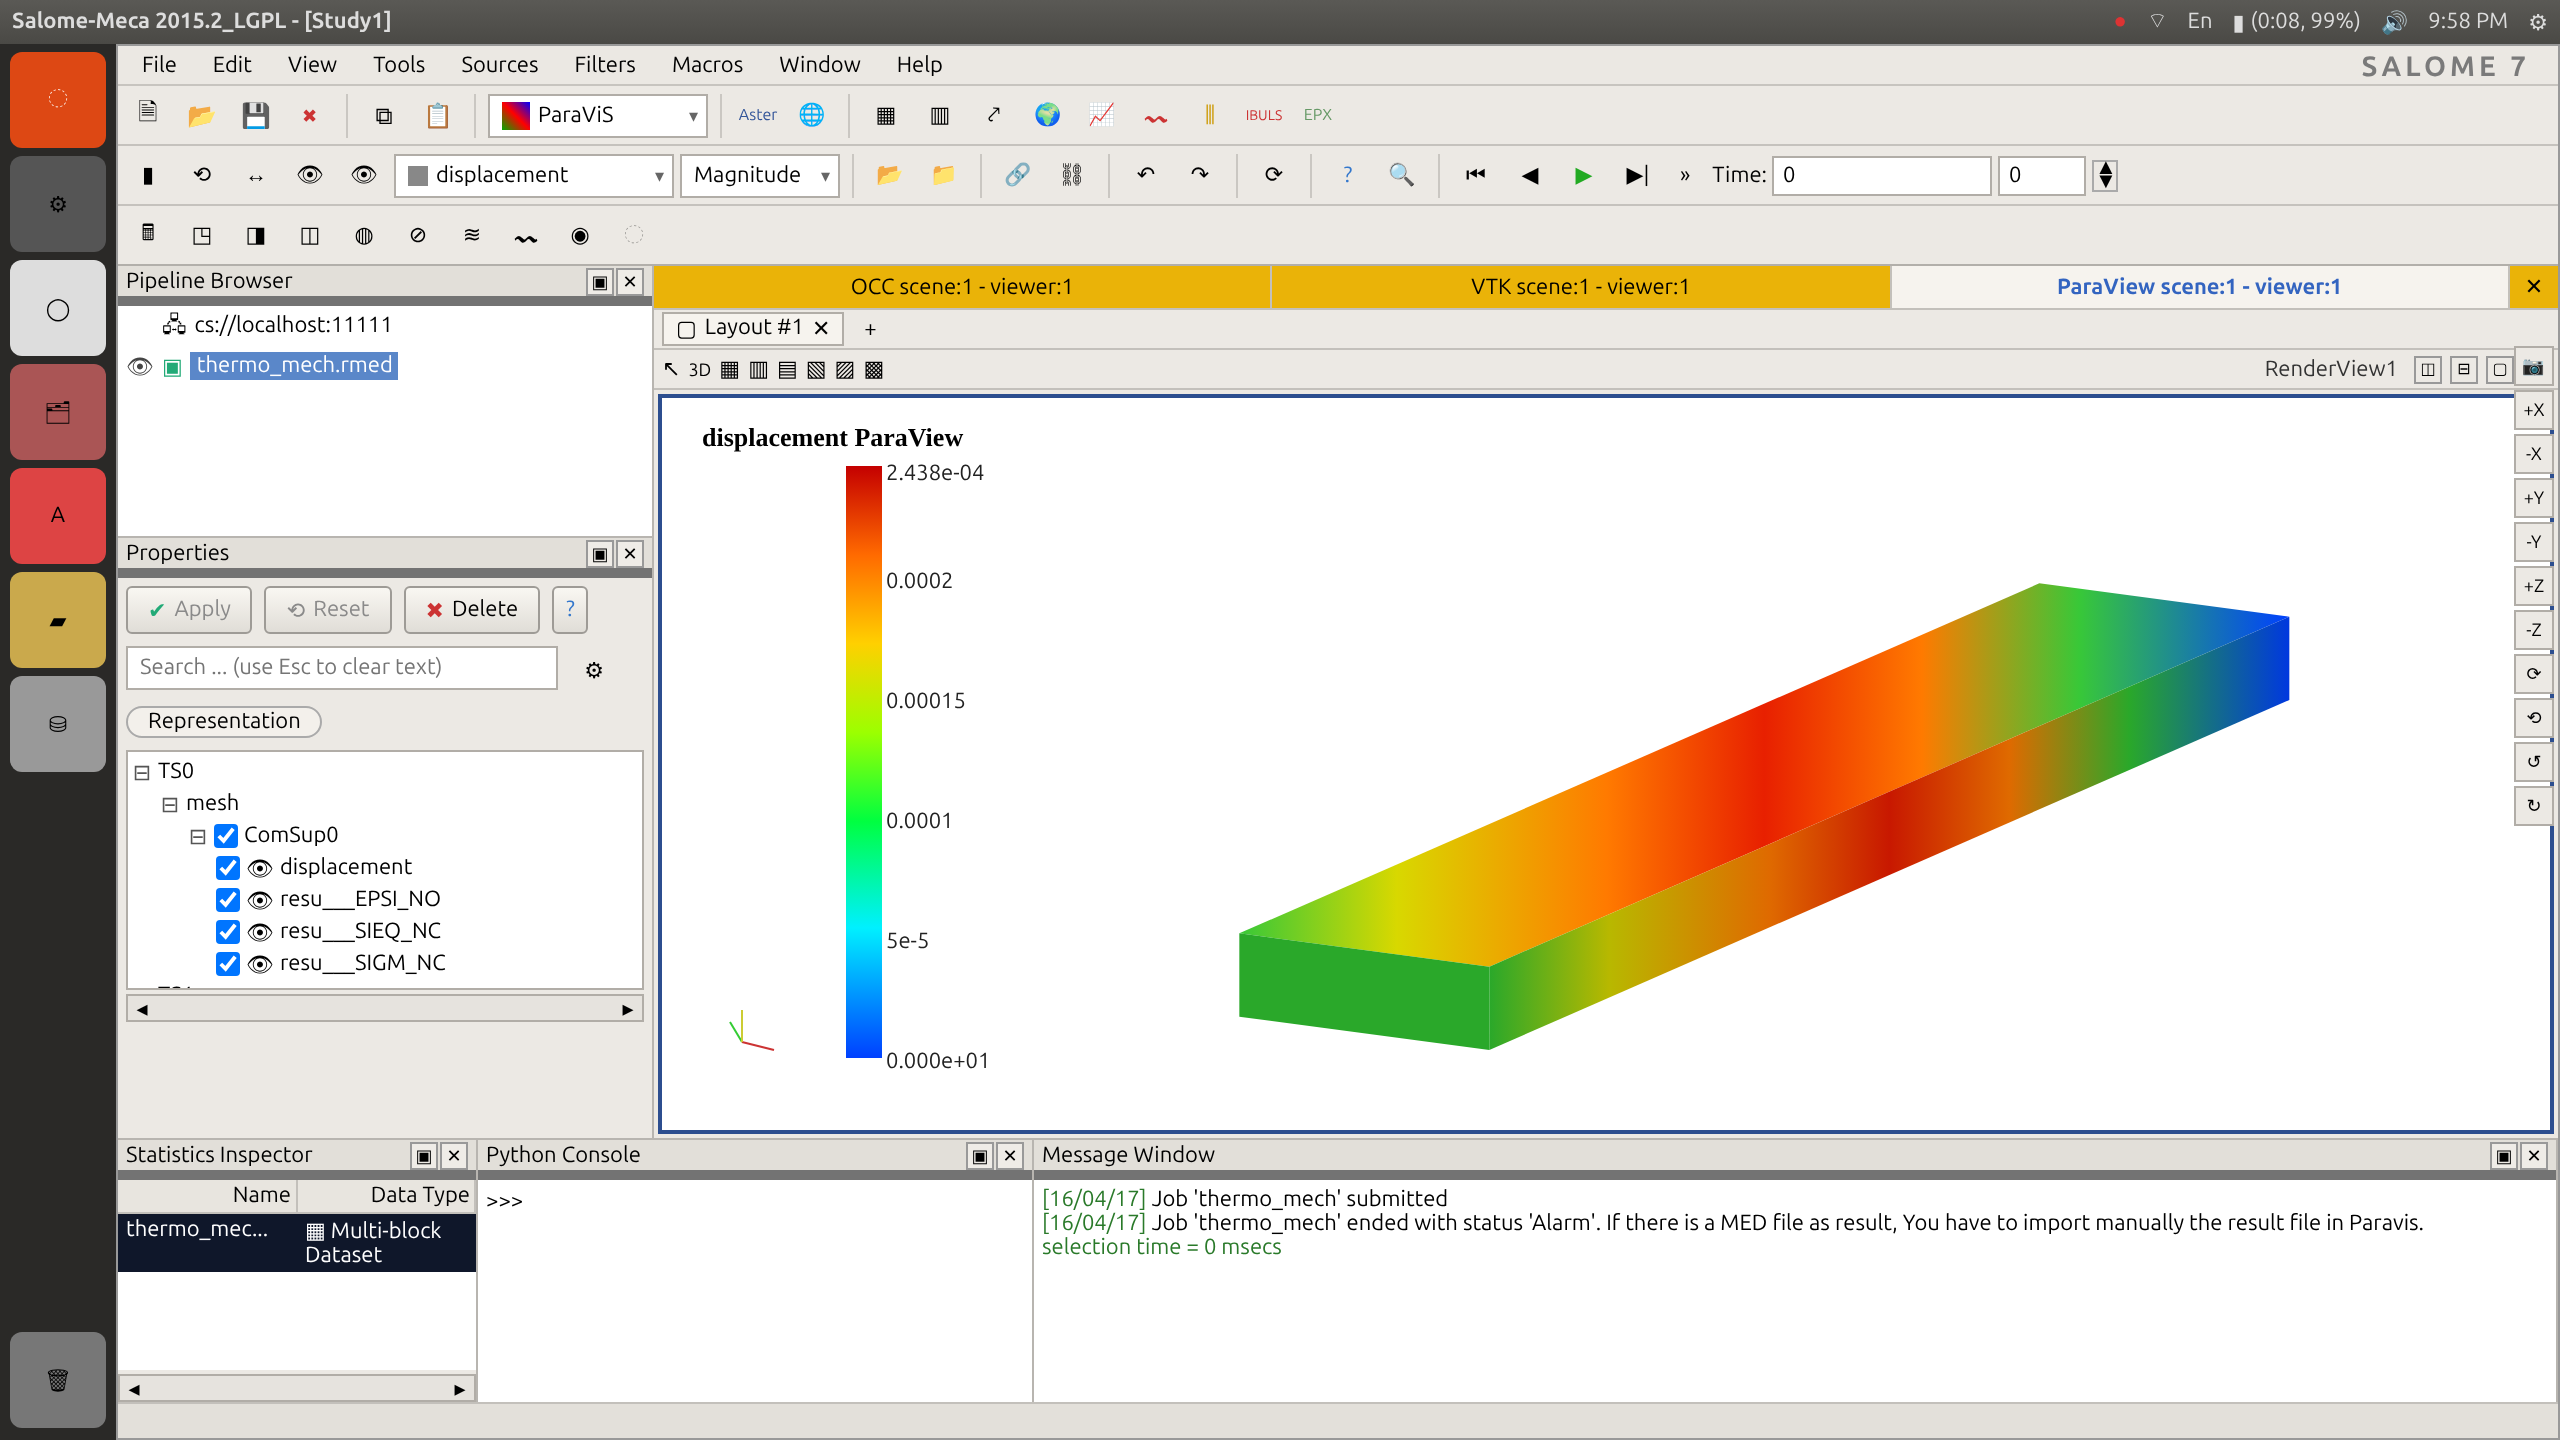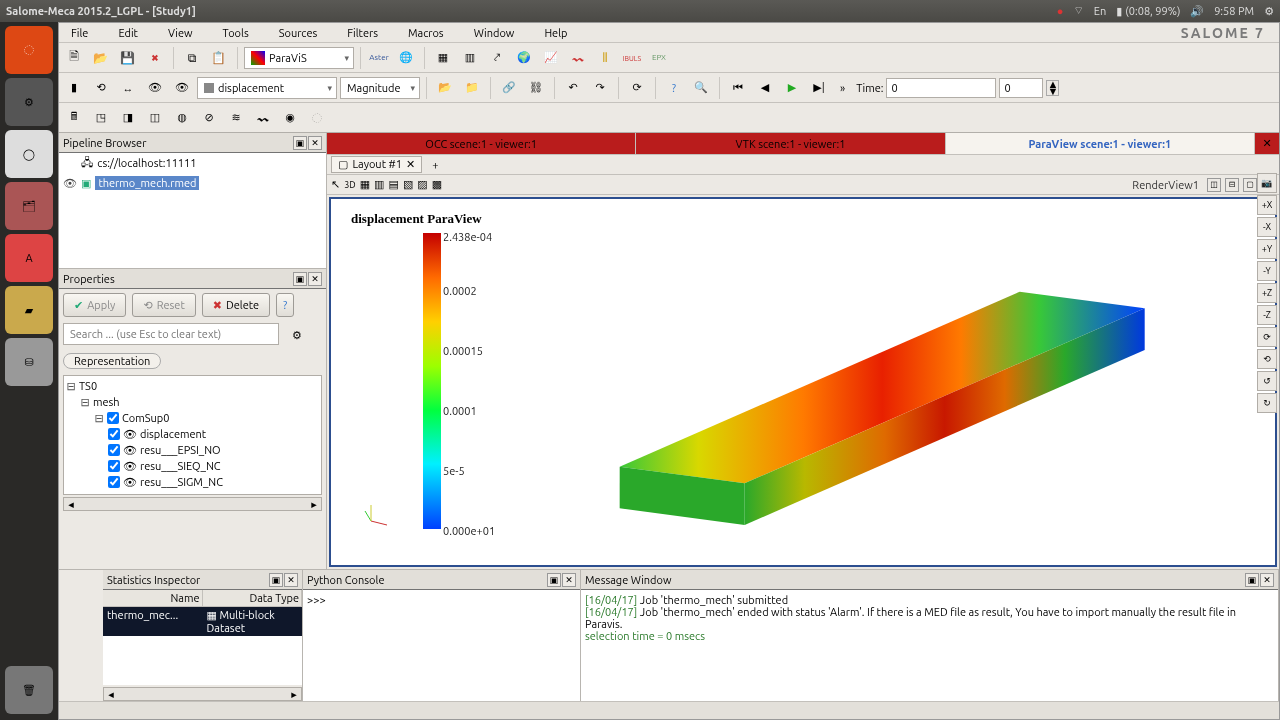--- a/index.html
+++ b/index.html
@@ -7,35 +7,35 @@
 .topbar { height: 22px; background: linear-gradient(#5a5955,#4a4945); display: flex; align-items: center; color: #ddd; padding: 0 6px; }
 .topbar .title { flex: 1; font-weight: bold; }
 .topbar .tray { display: flex; gap: 10px; align-items: center; }
 .tray span { display: inline-flex; align-items: center; gap: 3px; }
 
 .launcher { position: absolute; left: 0; top: 22px; width: 58px; height: 698px; background: rgba(40,40,38,.9); display: flex; flex-direction: column; align-items: center; padding-top: 4px; gap: 4px; }
 .launcher .licon { width: 48px; height: 48px; border-radius: 6px; background: #3a3935; display:flex;align-items:center;justify-content:center; }
 .launcher .trash { margin-top: auto; margin-bottom: 6px; }
 
 .app { position: absolute; left: 58px; top: 22px; right: 0; bottom: 0; background: #ece9e4; border: 1px solid #999; display: flex; flex-direction: column; }
-.menubar { height: 20px; background: #ebe8e3; display: flex; align-items: center; padding: 0 4px; gap: 14px; border-bottom: 1px solid #c7c4bf; }
+.menubar { height: 20px; background: #ebe8e3; display: flex; align-items: center; padding: 0 4px; gap: 2px; border-bottom: 1px solid #c7c4bf; }
 .menubar .menu { padding: 2px 8px; }
 .menubar .brand { margin-left: auto; color: #7a7a7a; font-weight: bold; font-size: 14px; letter-spacing: 2px; padding-right: 10px; }
 
 .toolbar { height: 30px; background: #ece9e4; border-bottom: 1px solid #c5c2bd; display: flex; align-items: center; padding: 0 3px; gap: 3px; }
 .toolbar.last { border-bottom: 1px solid #b2afaa; }
 .tbtn { width: 24px; height: 24px; border: 1px solid transparent; border-radius: 2px; display:flex;align-items:center;justify-content:center; background: transparent; }
 .sep { width: 1px; height: 22px; background: #cac7c2; margin: 0 3px; }
 .combo { height: 22px; border: 1px solid #b1ada7; background: #fff; display:flex;align-items:center; padding: 0 16px 0 6px; position: relative; min-width: 80px; }
 .combo::after { content:"▾"; position:absolute; right:4px; color:#666; font-size:9px; }
 .timebox { width: 110px; height: 20px; border: 1px solid #b1ada7; background: #fff; padding: 0 4px; }
 
 .main { flex: 1; display: flex; min-height: 0; }
 .leftcol { width: 268px; display: flex; flex-direction: column; border-right: 1px solid #b8b5b0; }
-.panel-title { height: 20px; background: #e2dfd9; border-bottom: 1px solid #737373; display:flex;align-items:center; padding: 0 4px; font-weight: normal; }
+.panel-title { height: 20px; background: #e2dfd9; border-bottom: 5px solid #737373; display:flex;align-items:center; padding: 0 4px; font-weight: normal; }
 .panel-title .pctl { margin-left: auto; display:flex; gap:1px; }
 .panel-title .pctl span { width: 14px; height: 14px; border: 1px solid #999; font-size:9px; display:flex;align-items:center;justify-content:center; background:#efece7; }
 
 .pipeline { height: 116px; background: #fff; overflow: auto; border-bottom: 1px solid #b8b5b0; }
 .pipeline .row { display:flex; align-items:center; height: 20px; gap: 4px; padding-left: 4px; }
 .pipeline .eye { width: 14px; text-align:center; color:#444; }
 .pipeline .sel { background: #5a87c9; color: #fff; padding: 1px 3px; }
 
 .properties { flex:1; display:flex; flex-direction:column; min-height:0; }
 .props-body { flex:1; background:#ece9e4; padding: 4px; overflow:hidden; position:relative; }
@@ -47,21 +47,21 @@
 .repr-chip { display:inline-block; border:1px solid #aaa; border-radius:10px; padding:1px 10px; background:#f3f0eb; }
 .tree { background:#fff; border:1px solid #b1ada7; margin-top:6px; height: 120px; overflow:auto; padding:2px; }
 .tree .trow { display:flex; align-items:center; gap:3px; height:16px; }
 .tree .indent1{padding-left:14px}.tree .indent2{padding-left:28px}.tree .indent3{padding-left:42px}
 .tree input[type=checkbox]{ width:12px;height:12px; }
 .tog { width:10px; display:inline-block; text-align:center; color:#555; }
 .scroll-h { height:14px; background:#e6e3de; border:1px solid #b1ada7; margin-top:2px; display:flex; }
 .scroll-h .arr{ width:14px; text-align:center;}
 
 .rightcol { flex:1; display:flex; flex-direction:column; min-height:0; }
-.scene-tabs { height:22px; display:flex; background:#b91c1c; border-bottom:1px solid #c3c0bb; }
+.scene-tabs { height:22px; display:flex; background:#eab308; border-bottom:1px solid #c3c0bb; }
 .scene-tab { flex:1; display:flex; align-items:center; justify-content:center; border-right:1px solid #c3c0bb; }
 .scene-tab.active { color:#3364c0; background:#f6f3ee; font-weight:bold; }
 .layout-tabs { height:20px; display:flex; align-items:center; background:#ece9e4; padding:0 4px; gap:4px; border-bottom:1px solid #c3c0bb; }
 .layout-tab { border:1px solid #b1ada7; padding:1px 6px; display:flex; gap:4px; background:#f6f3ee; }
 .mini-tb { height:20px; display:flex; align-items:center; gap:4px; padding:0 4px; border-bottom:1px solid #c3c0bb; }
 .mini-tb .rv-title{ margin-left:auto; padding-right:4px; color:#333; }
 .mini-tb .boxbtn{ width:14px;height:14px;border:1px solid #999;font-size:8px;display:flex;align-items:center;justify-content:center;}
 
 .viewport { flex:1; background:#fff; position:relative; border:2px solid #2c4e8f; margin:2px; }
 .legend-title { position:absolute; left:20px; top:12px; font-weight:bold; font-family: serif; font-size:13px; }
@@ -71,21 +71,21 @@
 .axis-triad { position:absolute; left:30px; bottom:34px; width:30px; height:30px; }
 
 .beam { position:absolute; left:180px; top:76px; right:30px; bottom:40px; }
 .beam svg { width:100%; height:100%; }
 
 .side-gutter { position:absolute; right:0; top:150px; width:22px; display:flex; flex-direction:column; gap:2px; }
 .side-gutter .g{ width:20px; height:20px; border:1px solid #b1ada7; background:#ece9e4; font-size:9px; display:flex;align-items:center;justify-content:center;}
 
 .bottom { height: 132px; display:flex; border-top:1px solid #b8b5b0; }
 .bpanel { display:flex; flex-direction:column; border-right:1px solid #b8b5b0; }
-.bpanel.stats{ width:200px;margin-left:44px; }
+.bpanel.stats{ width:180px; }
 .bpanel.py{ width:278px; }
 .bpanel.msg{ flex:1; }
 .statgrid { flex:1; background:#fff; font-size:10px; }
 .statgrid .hdr{ display:flex; background:#e8e5df; border-bottom:1px solid #c3c0bb; }
 .statgrid .hdr div{ flex:1; text-align:right; padding:2px; border-right:1px solid #c3c0bb; }
 .statgrid .drow{ display:flex; background:#0f172a; color:#fff; }
 .statgrid .drow div{ flex:1; padding:2px 4px; }
 .pycon { flex:1; background:#fff; padding:4px; font-family: monospace; }
 .msgwin { flex:1; background:#fff; padding:4px; font-family: monospace; font-size:11px; overflow:auto; }
 .msgwin .hdr2{ color:#916400; font-weight:bold; }

